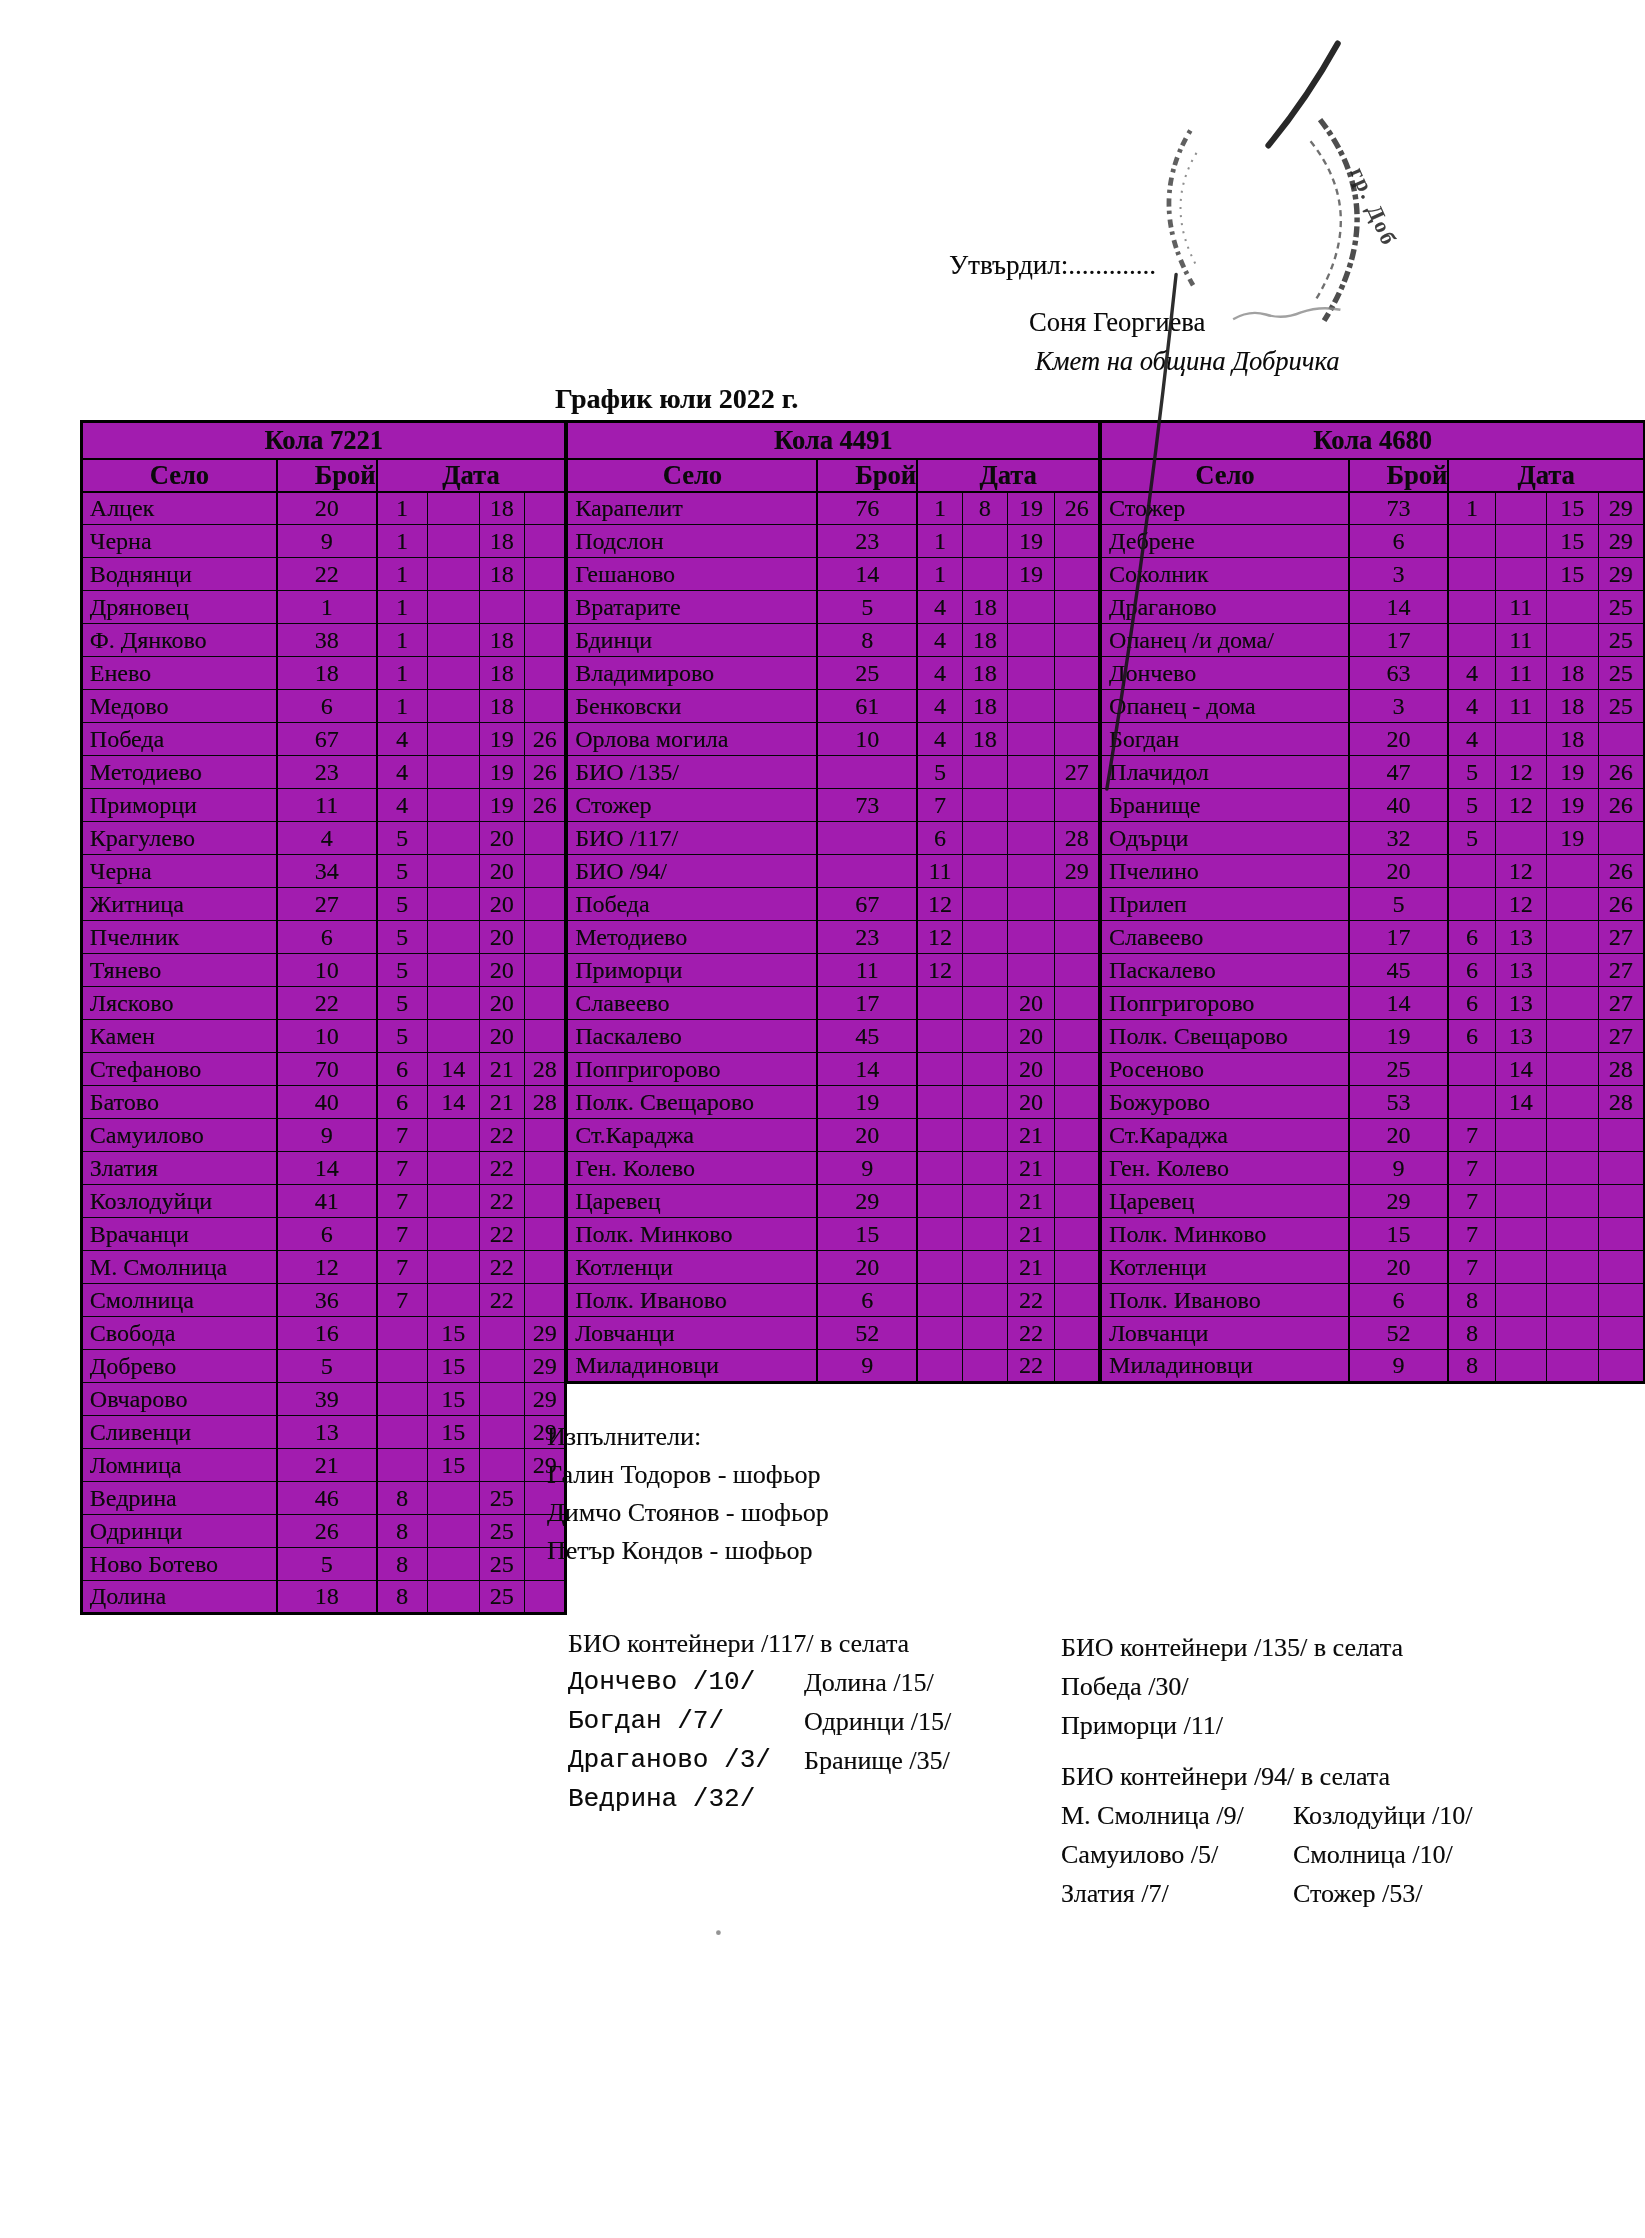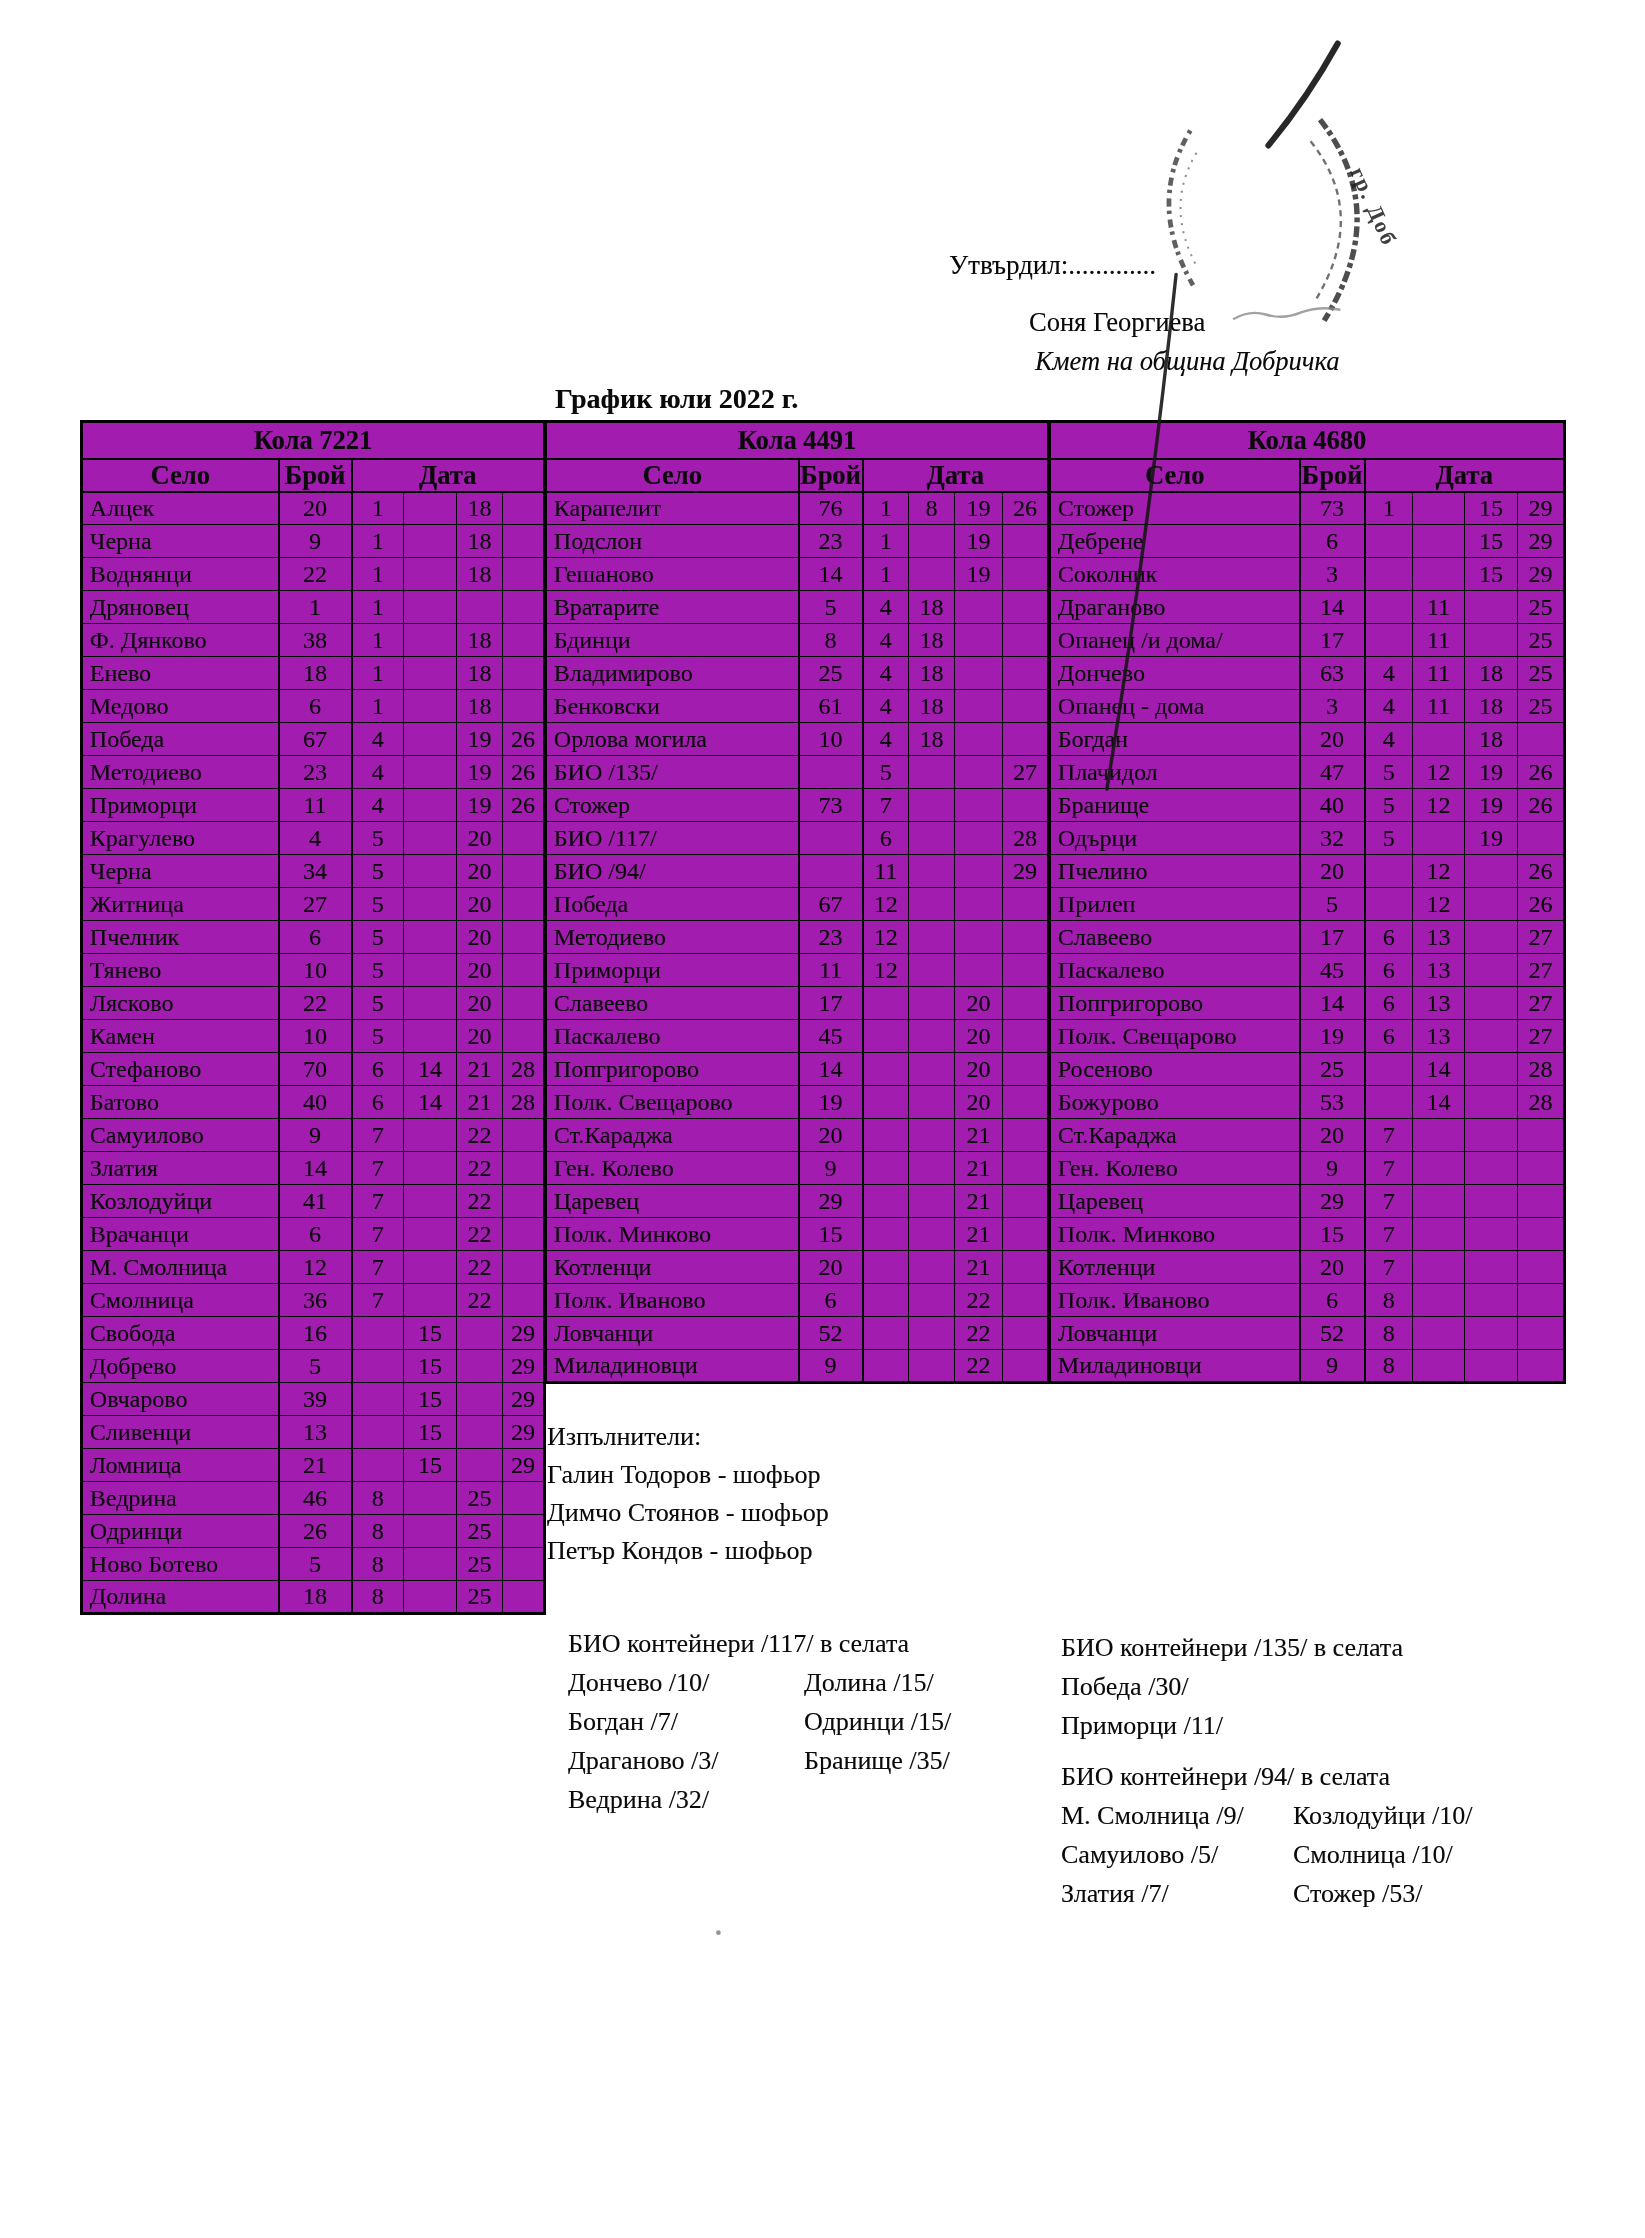--- a/index.html
+++ b/index.html
@@ -23,36 +23,36 @@
 
   .tables-row { position: absolute; left: 80px; top: 420px; display: flex; align-items: flex-start; }
   table.car-table { border-collapse: collapse; table-layout: fixed; background: #a21caf; border: 3.4px solid #000; }
   table.t2, table.t3 { margin-left: -2px; }
   .car-table th, .car-table td {
     border: 1.4px solid #050505;
     overflow: hidden; white-space: nowrap;
   }
   .car-row th { height: 37px; font-size: 26.5px; font-weight: bold; text-align: center; border-bottom: 2px solid #000; }
   .head-row th { height: 33px; font-size: 26.5px; font-weight: bold; text-align: center; border-bottom: 2px solid #000; }
-  th.h-count { border-left: 2.7px solid #000; border-right: 2.7px solid #000; }
+  th.h-count { border-left: 2.7px solid #000; border-right: 2.7px solid #000; padding-left: 37px; }
   tbody td { height: 33px; font-size: 24px; }
   td.v { text-align: left; padding-left: 6.8px; border-right: 2.7px solid #000; }
   td.n { text-align: center; border-right: 2.7px solid #000; }
   td.d { text-align: center; }
 
   .executors { position: absolute; left: 547px; top: 1418px; font-size: 26px; }
   .executors .title { line-height: 38px; }
   .executors .line { line-height: 38px; }
 
   .bio { position: absolute; font-size: 26px; }
   .bio .title { line-height: 39px; }
   .bio .cols { display: flex; }
   .bio .line { line-height: 39px; }
   .bio-117 { left: 568px; top: 1624px; }
-  .bio-117 .col1 { width: 236px; }
+  .bio-117 .col1 { width: 236px; font-family: Liberation Mono, monospace; }
   .bio-135 { left: 1061px; top: 1628px; }
   .bio-135 .col1 { width: 232px; }
   .bio-94  { left: 1061px; top: 1757px; }
   .bio-94 .col1 { width: 232px; }
 
   svg.overlay { position: absolute; inset: 0; pointer-events: none; }
 </style>
 </head>
 <body>
 

